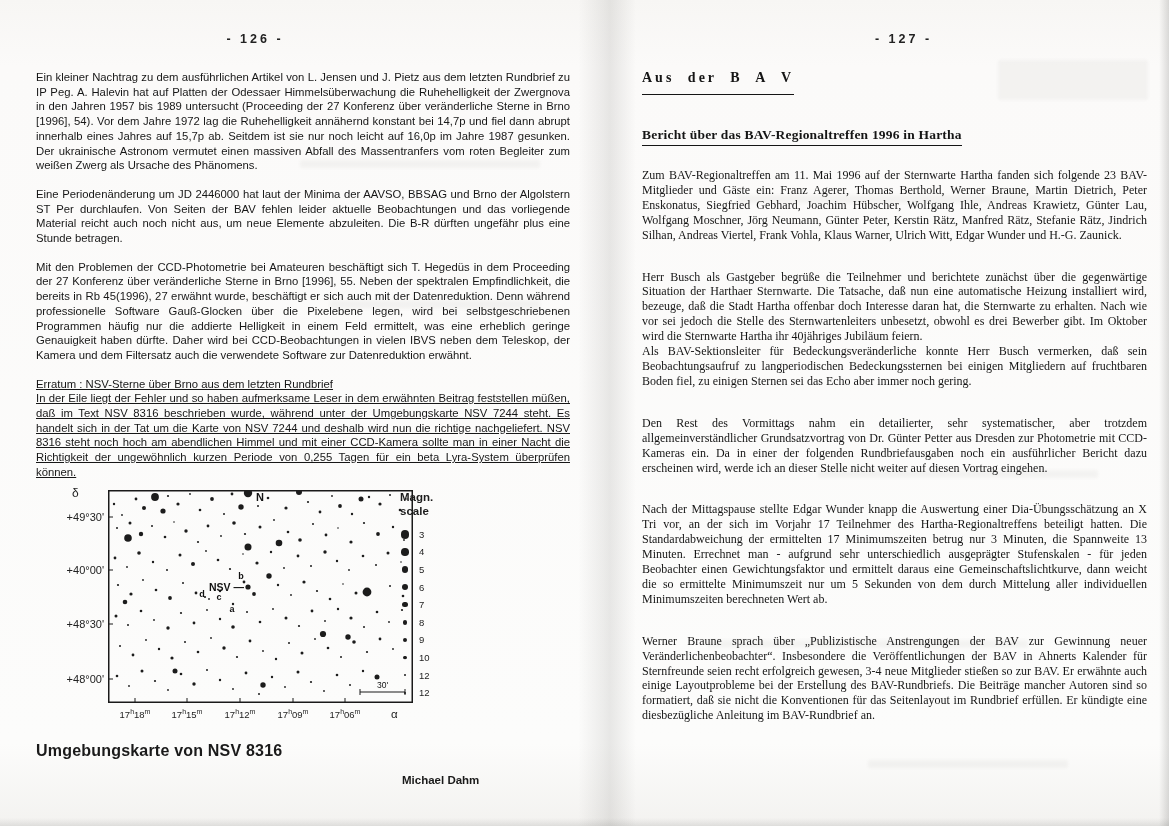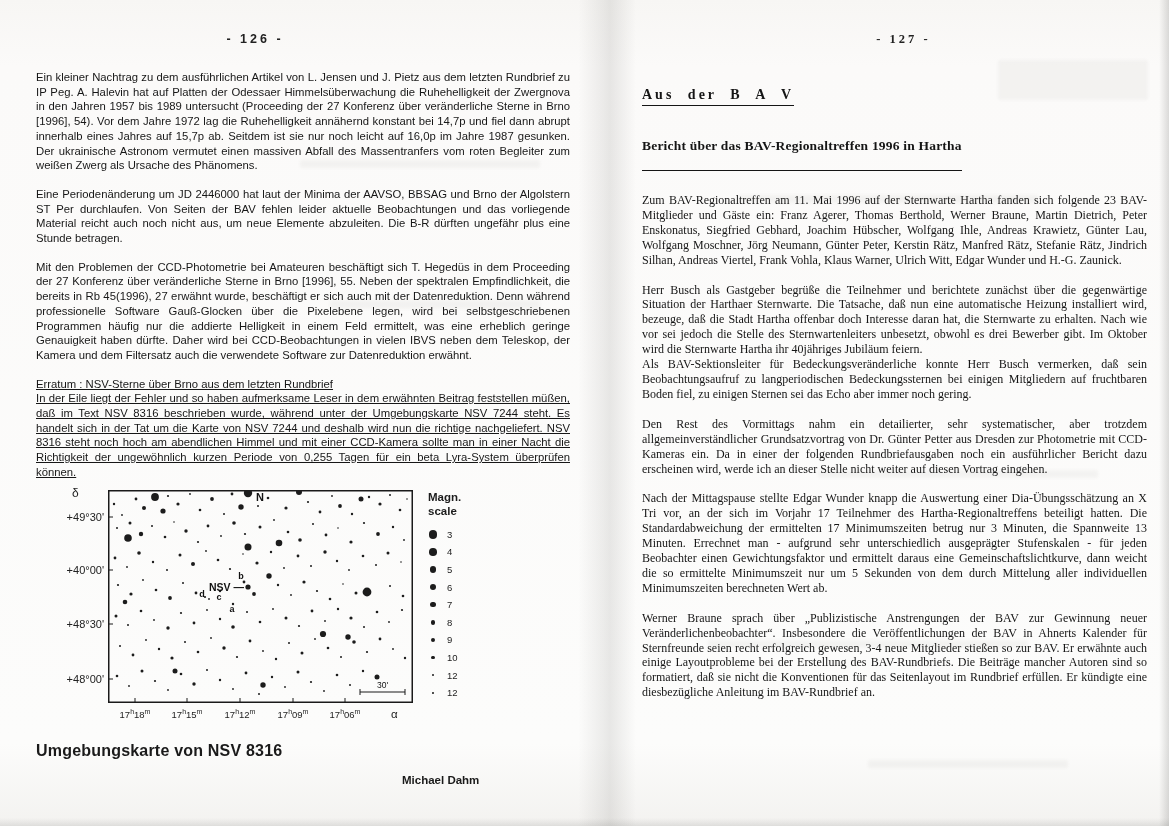--- a/index.html
+++ b/index.html
@@ -18,60 +18,60 @@
     background:linear-gradient(0deg,rgba(70,70,68,.12),rgba(0,0,0,0));}
 
   .page{position:absolute;top:0;height:826px;}
   .page-left{left:0;width:600px;padding:0;}
   .page-right{left:618px;width:551px;}
 
   .pagenum{
     text-align:center;font-size:12.5px;letter-spacing:3px;font-weight:bold;color:#222;
   }
   .page-left .pagenum{margin:32px 150px 0 60px;font-family:"Liberation Sans",sans-serif;}
-  .page-right .pagenum{margin:32px 60px 0 80px;font-family:Liberation Serif, serif;}
+  .page-right .pagenum{margin:32px 60px 0 80px;font-family:Liberation Sans, sans-serif;}
 
   
   .l-body{margin:24px 30px 0 36px;font-size:11.3px;line-height:14.7px;text-align:justify;color:#171717;}
   .l-body p{margin:0 0 14px 0;}
   .l-body p.tight{margin:0;text-decoration:underline;}
   .erratum{margin-top:14px;}
 
   
   .chart-row{position:relative;height:250px;margin-top:4px;}
   .chart-svg{position:absolute;left:108px;top:6px;}
   .axis-delta{position:absolute;left:72px;top:2px;font-size:12px;color:#222;}
   .ytick{position:absolute;left:52px;width:52px;text-align:right;font-size:11px;color:#222;}
   .xtick{position:absolute;width:44px;text-align:center;font-size:9.5px;color:#222;top:224px;}
   .xtick sup{font-size:7px;vertical-align:4px;}
   .axis-alpha{position:absolute;top:224px;font-size:11.5px;color:#222;}
-  .legend{position:absolute;left:428px;top:6px;}
+  .legend{position:absolute;left:400px;top:6px;}
   .legend-title{font-size:11.5px;color:#1d1d1d;line-height:14px;font-weight:bold;}
   .legend-rows{margin-top:8px;}
   .legend-row{display:flex;align-items:center;height:17.6px;}
   .legend-dot{width:10px;display:flex;justify-content:center;}
   .legend-dot i{display:block;border-radius:50%;background:#1c1c1c;}
   .legend-mag{margin-left:9px;font-size:9.5px;color:#222;}
 
   .caption{margin:8px 0 0 36px;font-size:16px;font-weight:bold;letter-spacing:.2px;color:#1a1a1a;}
   .author{margin:14px 0 0 402px;font-size:11.5px;font-weight:bold;color:#1a1a1a;}
 
   
   .r-inner{margin:0 22px 0 24px;font-family:"Liberation Serif",serif;color:#151515;}
   .section-title{
-    display:inline-block;margin-top:40px;font-size:14px;font-weight:bold;
-    letter-spacing:3px;word-spacing:7px;border-bottom:1.6px solid #151515;padding-bottom:2px;
+    display:inline-block;margin-top:24px;font-size:14px;font-weight:bold;
+    letter-spacing:3px;word-spacing:7px;border-bottom:1.6px solid #151515;padding-bottom:8px;
   }
   .article-title{
     display:inline-block;margin-top:32px;font-size:13.5px;font-weight:bold;
-    border-bottom:1.7px solid #151515;padding-bottom:16px;letter-spacing:.2px;
+    border-bottom:1.7px solid #151515;padding-bottom:2px;letter-spacing:.2px;
   }
   .r-paras{margin-top:22px;font-size:12px;line-height:14.9px;text-align:justify;}
   .r-paras p{margin:0;}
-  .r-paras p.gap{margin-top:15px;}
+  .r-paras p.gap{margin-top:27px;}
 
   
   .smudge{position:absolute;background:#6a6861;opacity:.055;filter:blur(1.6px);border-radius:2px;pointer-events:none;}
 
   svg text{font-family:"Liberation Sans",sans-serif;fill:#111;}
 </style>
 </head>
 <body>
 
 <div class="scan">

